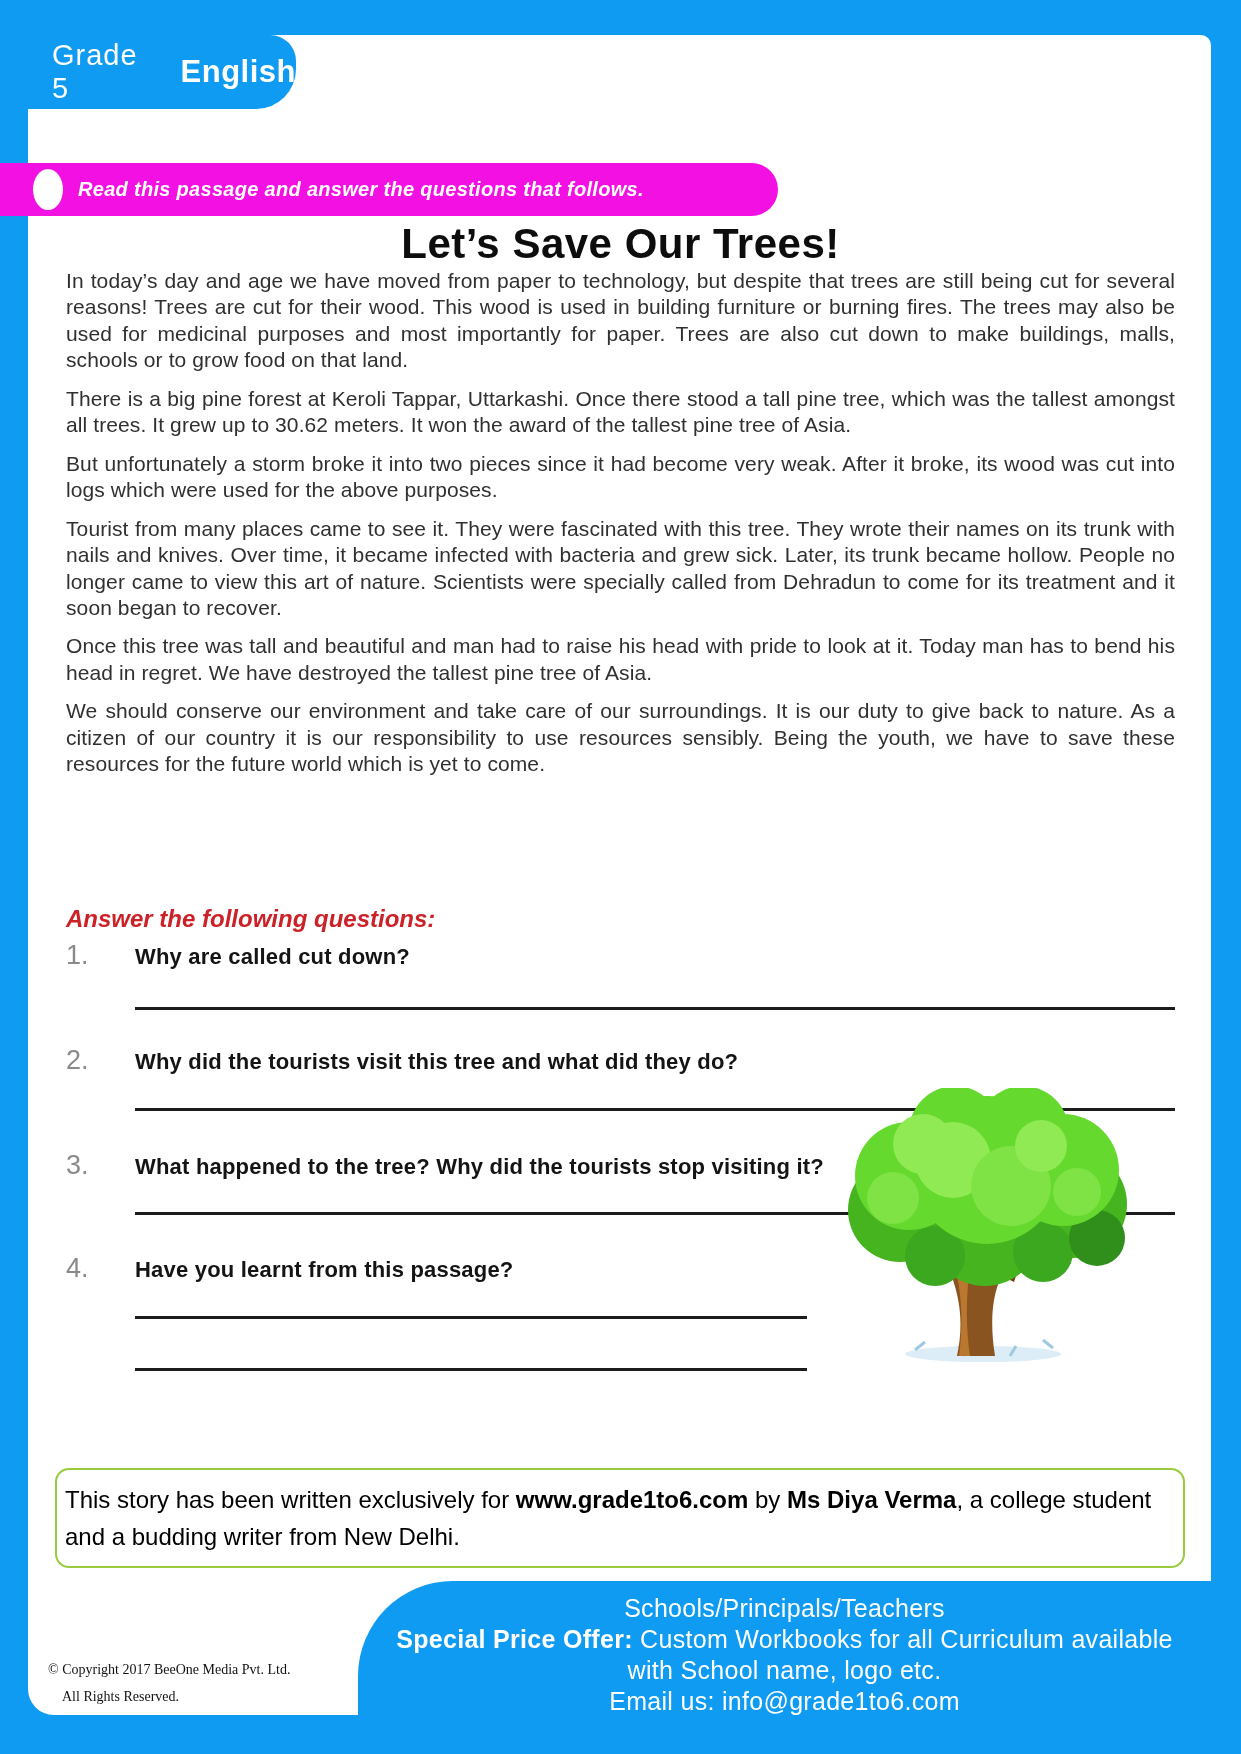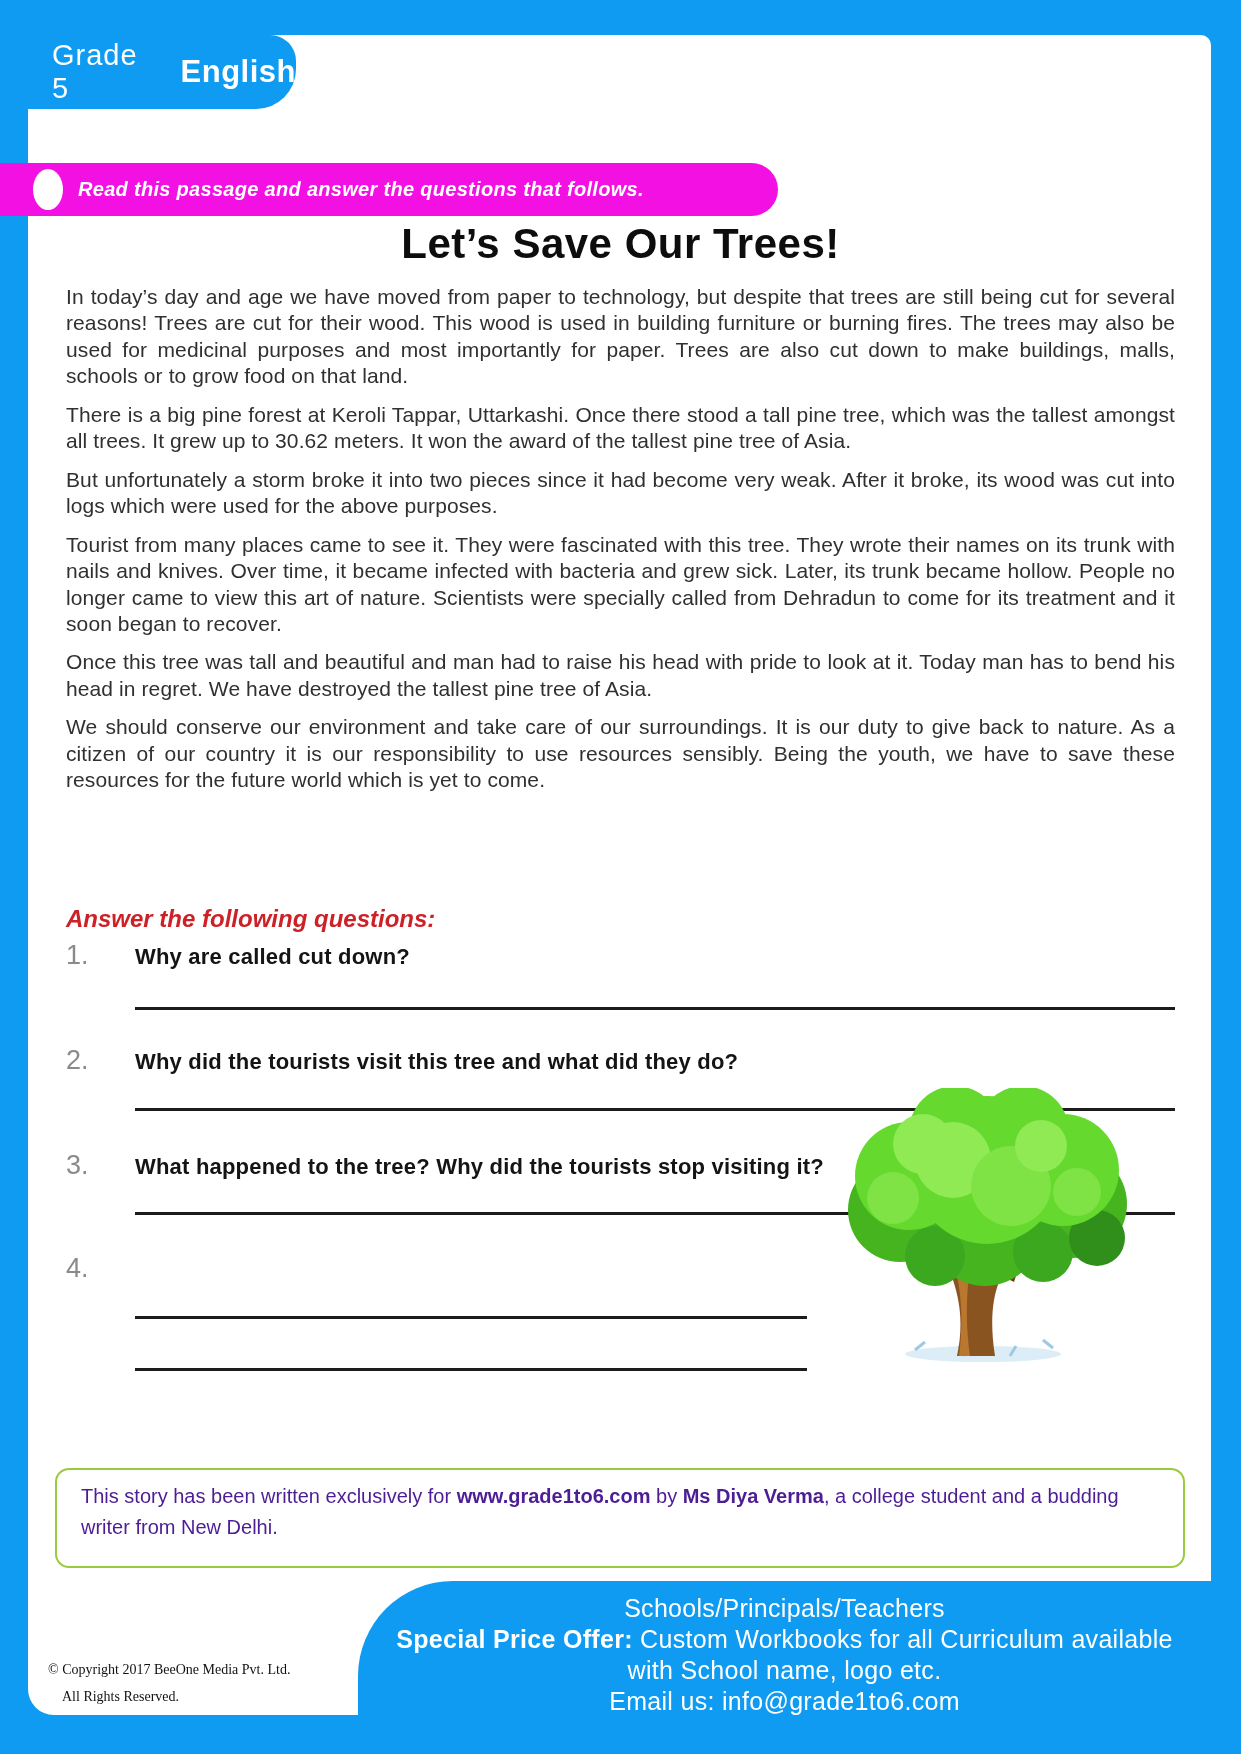--- a/index.html
+++ b/index.html
@@ -14,39 +14,39 @@
   .tab .grade{color:#ffffff; font-size:29px; font-weight:400; letter-spacing:1px;}
   .tab .subject{color:#ffffff; font-size:31px; font-weight:700; letter-spacing:0.5px;}
   
   .banner{position:absolute; left:0; top:163px; width:778px; height:53px; background:#F211E2;
           border-radius:0 27px 27px 0;}
   .banner-oval{position:absolute; left:33px; top:6px; width:30px; height:41px; background:#ffffff; border-radius:50%;}
   .banner-text{position:absolute; left:78px; top:0; line-height:53px; color:#ffffff; font-size:20px;
                font-weight:700; font-style:italic; letter-spacing:0.3px; white-space:nowrap;}
   
   .content{position:absolute; left:66px; right:66px; top:220px;}
-  .title{margin:0 0 16px 0; text-align:center; font-size:42px; font-weight:700; color:#0d0d0d; letter-spacing:0.5px;}
+  .title{margin:0 0 0 0; text-align:center; font-size:42px; font-weight:700; color:#0d0d0d; letter-spacing:0.5px;}
   .content p{margin:0 0 12px 0; font-size:21px; line-height:1.26; color:#303030; text-align:justify; letter-spacing:0.1px;}
   
   .questions{position:absolute; left:66px; right:66px; top:905px; height:480px;}
   .q-heading{position:absolute; left:0; top:0; color:#CB2127; font-size:24px; font-weight:700; font-style:italic;}
   .q-row{position:absolute; left:0; right:0; display:flex; align-items:baseline;}
   .q-num{width:69px; font-size:27px; color:#8A8A8A; font-weight:500; flex:0 0 69px;}
   .q-text{font-size:22px; font-weight:700; color:#141414; letter-spacing:0.2px;}
   .a-line{position:absolute; left:69px; right:0; height:3px; background:#1C1C1C;}
   .a-line.short{right:auto; width:672px;}
   .q1{top:35px;} .l1{top:102px;}
   .q2{top:140px;} .l2{top:203px;}
   .q3{top:245px;} .l3{top:307px;}
   .q4{top:348px;} .l4a{top:411px;} .l4b{top:463px;}
   
   .tree{position:absolute; left:805px; top:1088px; width:370px; height:278px;}
   
   .note{position:absolute; left:55px; right:56px; top:1468px; height:100px; box-sizing:border-box;
-        border:2px solid #99CB3E; border-radius:14px; padding:11px 24px; font-size:20px; line-height:1.55; color:#4c1d95;}
+        border:2px solid #99CB3E; border-radius:14px; padding:11px 8px; font-size:24px; line-height:1.55; color:#000000;}
   .note b{font-weight:700;}
   
   .footer-block{position:absolute; left:358px; top:1581px; right:0; bottom:0; background:#0E9BF1;
                 border-top-left-radius:95px;}
   .footer-text{position:absolute; left:358px; right:30px; top:1593px; text-align:center; color:#ffffff;}
   .f-line{font-size:25px; line-height:31px; font-weight:400; letter-spacing:0.3px;}
   .f-line b{font-weight:700;}
   .copyright{position:absolute; left:48px; top:1656px; font-family:"Liberation Serif", serif;
              font-size:14px; line-height:27px; color:#111111;}
   .copyright .c2{padding-left:14px;}
@@ -94,20 +94,21 @@
     <div class="a-line l2"></div>
 
     <div class="q-row q3">
       <span class="q-num">3.</span>
       <span class="q-text">What happened to the tree? Why did the tourists stop visiting it?</span>
     </div>
     <div class="a-line l3"></div>
 
     <div class="q-row q4">
       <span class="q-num">4.</span>
+      <span class="q-text">Have you learnt from this passage?</span>
     </div>
     <div class="a-line l4a short"></div>
     <div class="a-line l4b short"></div>
   </div>
 
   <svg class="tree" viewBox="0 0 370 278" xmlns="http://www.w3.org/2000/svg">
 
     <ellipse cx="178" cy="266" rx="78" ry="8" fill="#DCEDF8"></ellipse>
     <path d="M110 262 l10-8 M248 260 l-10-8 M160 268 l-6-10 M205 268 l6-10" stroke="#9FC9E2" stroke-width="3" fill="none"></path>
 

